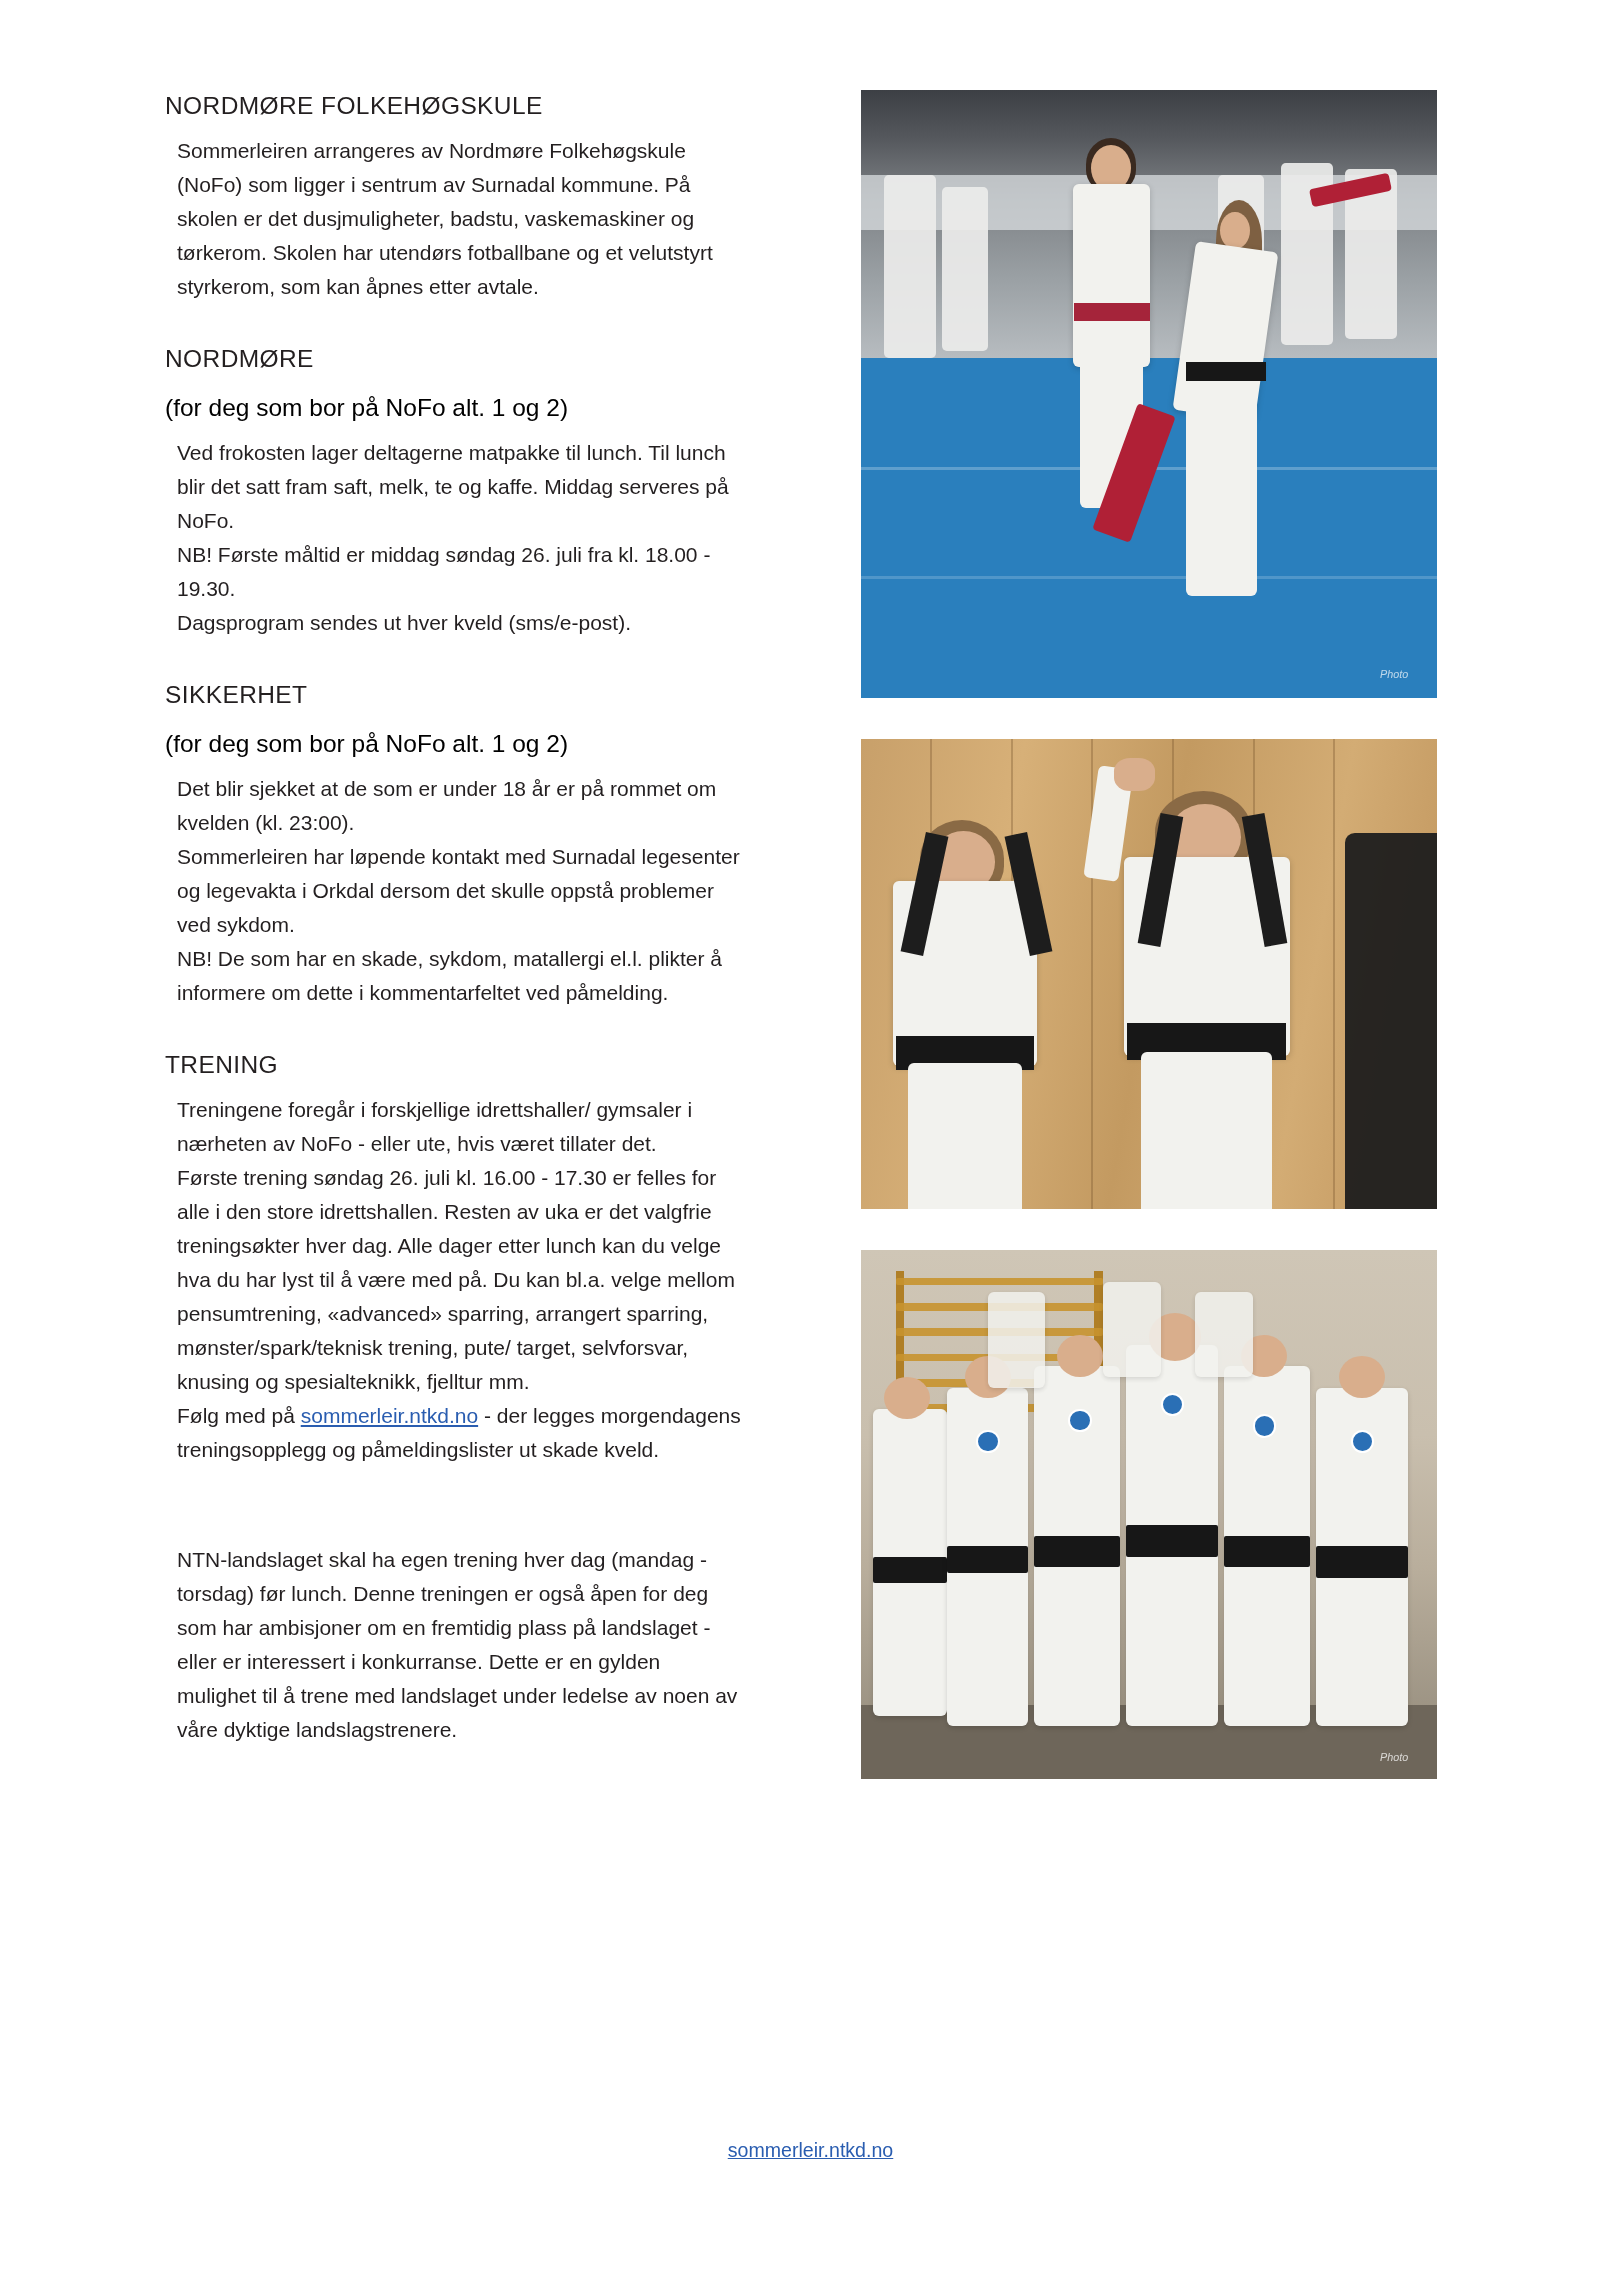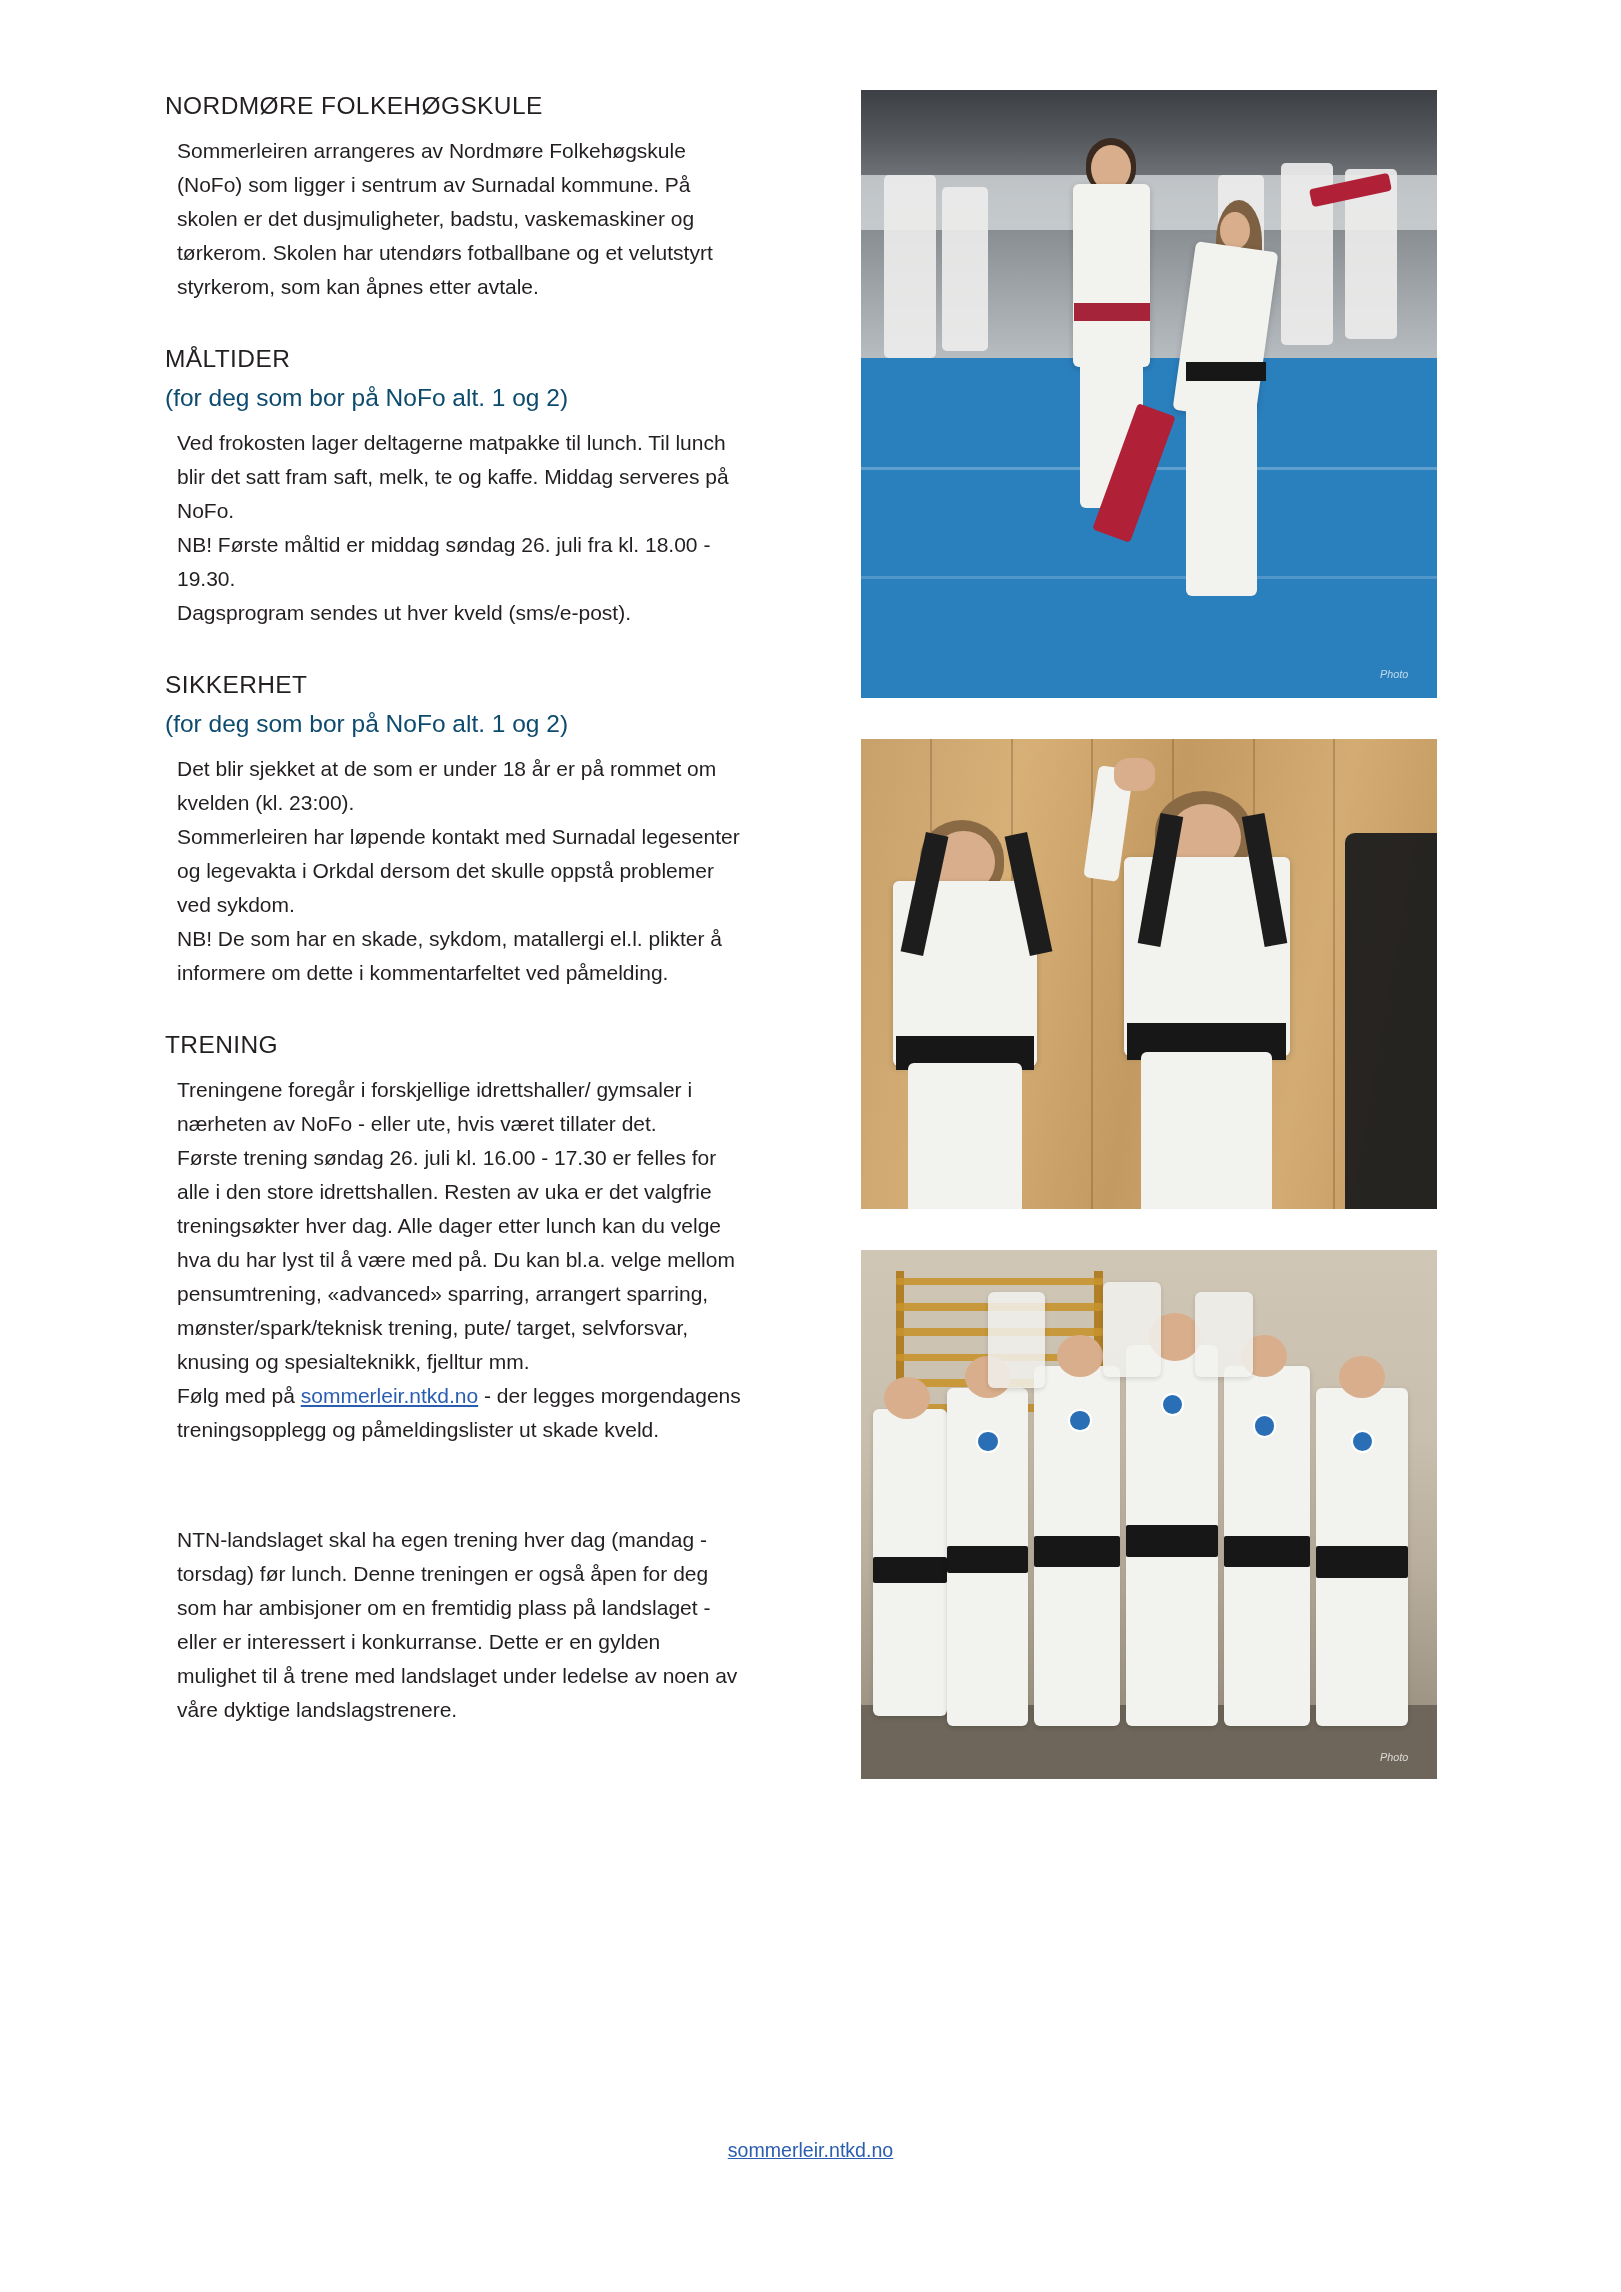--- a/index.html
+++ b/index.html
@@ -45,22 +45,22 @@
     font-weight: 400;
     letter-spacing: 0.4px;
     margin: 0 0 5.9px 0;
     line-height: 1.3;
     color: #231f20;
   }
   .sub-heading {
     font-size: 24.5px;
     font-weight: 400;
     line-height: 1.35;
-    margin: 6px 0 2px 0;
-    color: #0c4a6e;
+    margin: 16px 0 2px 0;
+    color: #000000;
   }
   p.body-text {
     font-size: 21px;
     line-height: 1.62;
     margin: 12px;
     color: #231f20;
   }
   .block {
     margin-bottom: 39px;
   }
@@ -183,21 +183,21 @@
   <div class="content">
 
     <div class="left-col">
 
       <div class="block">
         <h2 class="section-heading">NORDMØRE FOLKEHØGSKULE</h2>
         <p class="body-text">Sommerleiren arrangeres av Nordmøre Folkehøgskule (NoFo) som ligger i sentrum av Surnadal kommune. På skolen er det dusjmuligheter, badstu, vaskemaskiner og tørkerom. Skolen har utendørs fotballbane og et velutstyrt styrkerom, som kan åpnes etter avtale.</p>
       </div>
 
       <div class="block">
-        <h2 class="section-heading">MÅLTIDER</h2>
+        <h2 class="section-heading">NORDMØRE</h2>
         <div class="sub-heading">(for deg som bor på NoFo alt. 1 og 2)</div>
         <p class="body-text" style="white-space: pre-line;">Ved frokosten lager deltagerne matpakke til lunch. Til lunch blir det satt fram saft, melk, te og kaffe. Middag serveres på NoFo.
 NB! Første måltid er middag søndag 26. juli fra kl. 18.00 - 19.30.
 Dagsprogram sendes ut hver kveld (sms/e-post).</p>
       </div>
 
       <div class="block">
         <h2 class="section-heading">SIKKERHET</h2>
         <div class="sub-heading">(for deg som bor på NoFo alt. 1 og 2)</div>
         <p class="body-text" style="white-space: pre-line;">Det blir sjekket at de som er under 18 år er på rommet om kvelden (kl. 23:00).

